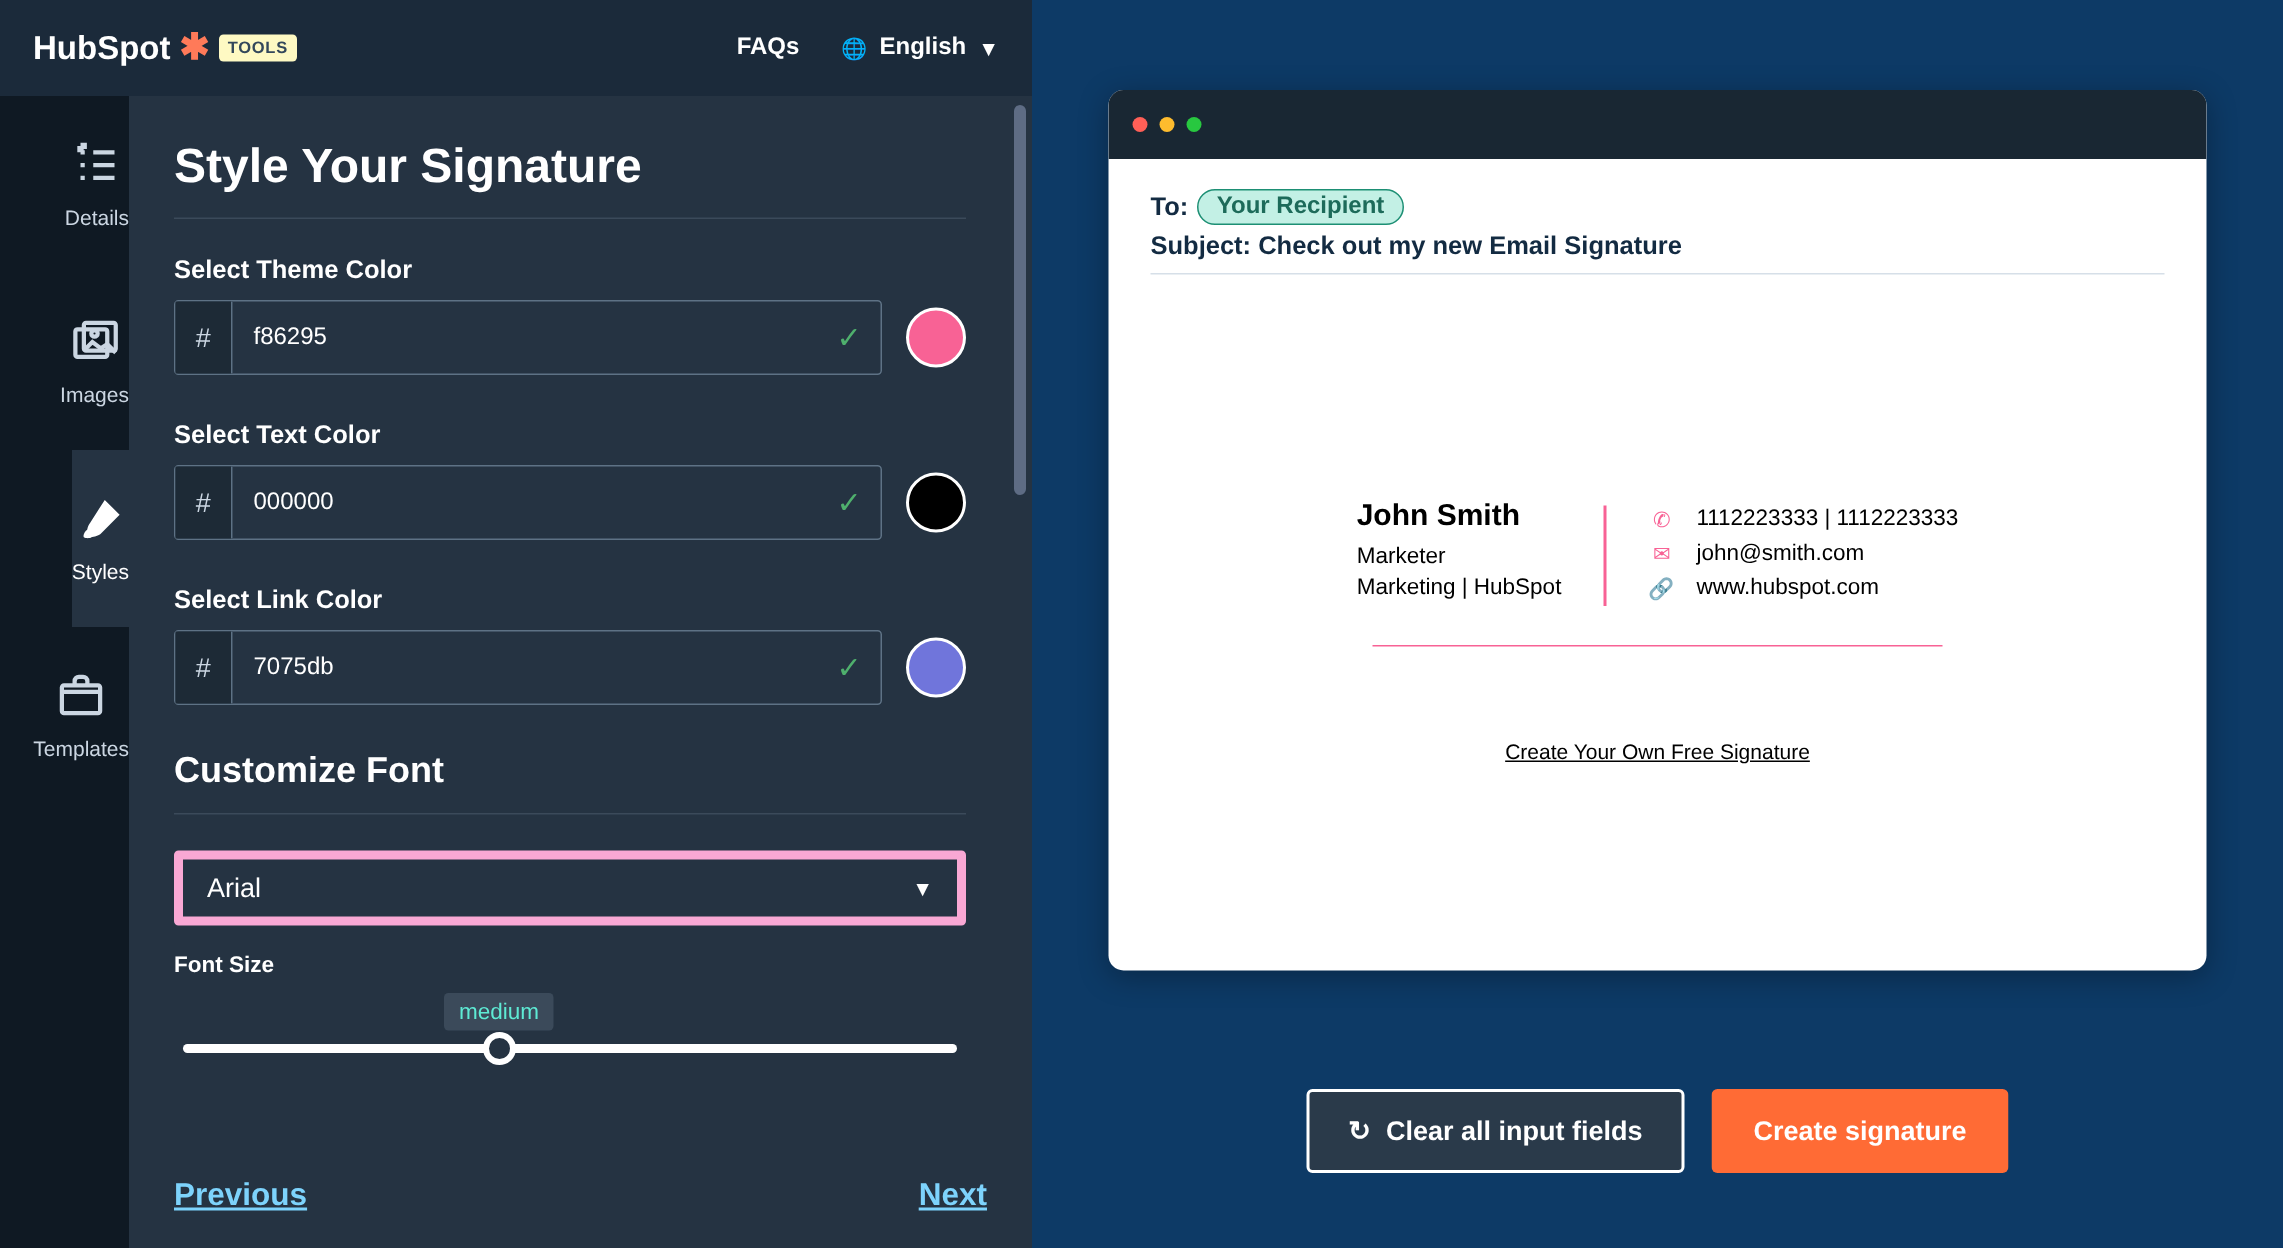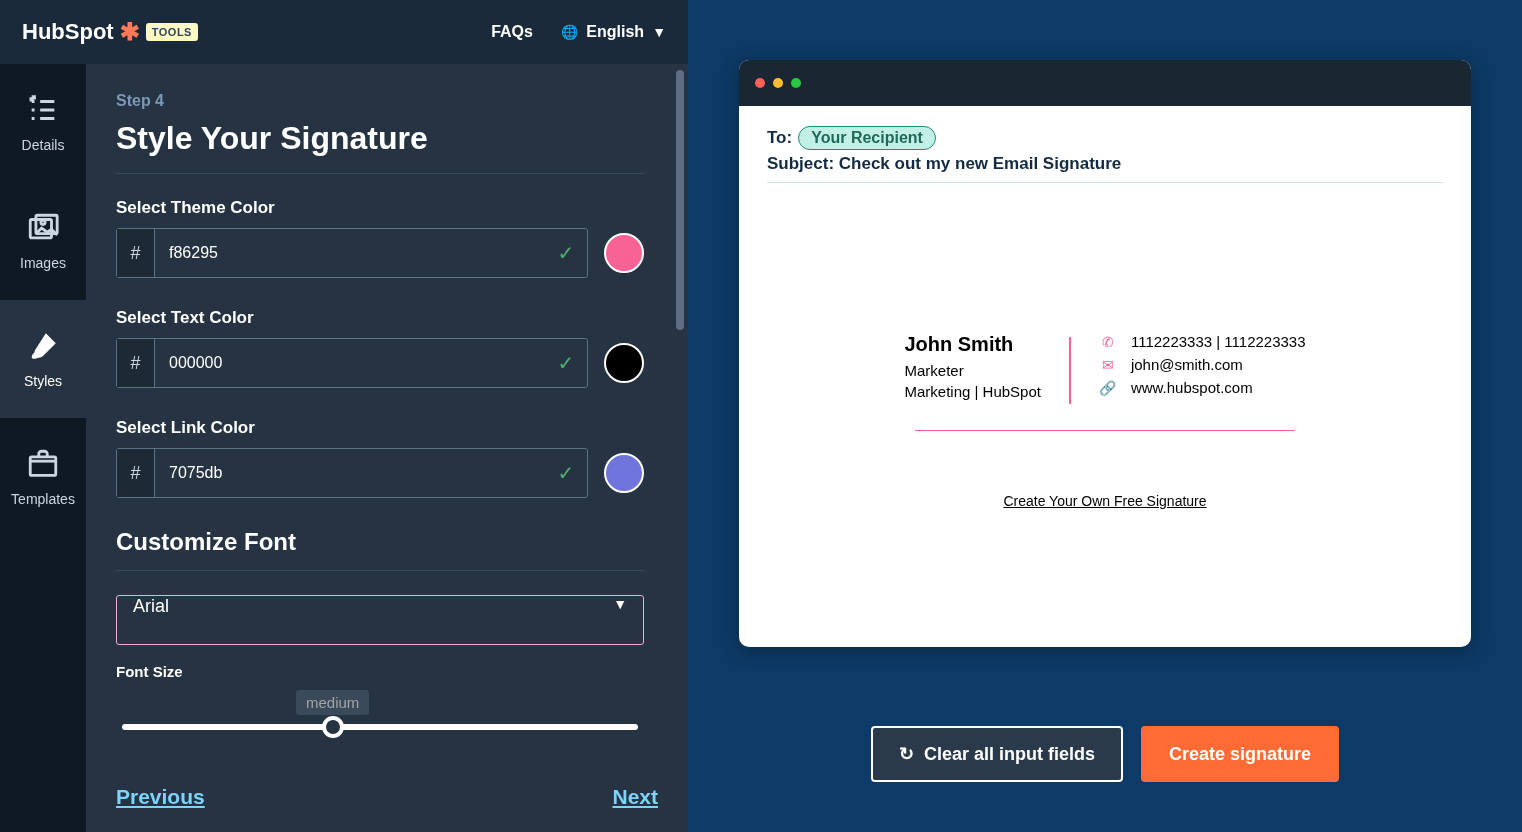--- a/index.html
+++ b/index.html
@@ -9,21 +9,21 @@
 .left-wrap { width:688px; height:832px; display:flex; flex-direction:column; background:#1b2a3a; }
 .header { height:64px; display:flex; align-items:center; padding:0 22px; justify-content:space-between; }
 .logo { display:flex; align-items:center; gap:6px; color:#fff; font-weight:700; font-size:22px; }
 .logo .sprocket { color:#ff7a59; font-size:24px; line-height:1; }
 .logo .tools-badge { background:#fef9c3; color:#33475b; font-size:11px; font-weight:700; padding:3px 6px; border-radius:3px; letter-spacing:0.5px;}
 .header-right { display:flex; align-items:center; gap:28px; color:#fff; font-weight:600; font-size:16px; }
 .lang { display:flex; align-items:center; gap:8px; cursor:pointer; }
 .lang .globe, .lang .caret { font-size:14px; }
 
 .lower { flex:1; display:flex; min-height:0; }
-.sidebar { width:86px; background:#0f1923; display:flex; flex-direction:column; }
+.sidebar { width:86px; background:#0f1923; display:flex; flex-direction:column;align-items:flex-end; }
 .side-item { display:flex; flex-direction:column; align-items:center; justify-content:center; color:#cbd6e2; font-size:14px; gap:10px; height:118px; cursor:pointer; }
 .side-item.active { background:#253342; color:#fff; }
 .side-item svg { width:34px; height:34px; }
 .side-item span { font-weight:500; }
 
 .editor { flex:1; background:#253342; position:relative; display:flex; flex-direction:column; }
 .editor-scroll { position:absolute; top:0; left:0; right:14px; bottom:70px; overflow:hidden; padding:28px 30px 0 30px; }
 .scrollbar { position:absolute; right:4px; top:6px; width:8px; height:260px; background:#5e6c84; border-radius:4px; }
 
 .step-label { color:#7c98b6; font-weight:700; font-size:16px; margin-bottom:10px; }
@@ -32,45 +32,45 @@
 
 .field-label { color:#fff; font-weight:600; font-size:17px; margin-bottom:10px; }
 .color-row { display:flex; align-items:center; gap:16px; margin-bottom:30px; }
 .color-input { flex:1; height:50px; display:flex; align-items:center; border:1px solid #5e7285; border-radius:3px; background:transparent; }
 .hash-box { width:38px; height:100%; background:#1d2a36; display:flex; align-items:center; justify-content:center; color:#cbd6e2; font-size:18px; border-right:1px solid #5e7285; }
 .color-val { flex:1; padding:0 14px; color:#fff; font-size:16px; }
 .check { width:42px; display:flex; align-items:center; justify-content:center; color:#4fb06d; font-size:20px; }
 .swatch { width:40px; height:40px; border-radius:50%; border:2px solid #fff; }
 
 .section-title { color:#fff; font-weight:700; font-size:24px; margin:26px 0 14px; }
-.select-box { height:50px; border:1px solid #f9a8d4; border-radius:3px; display:flex; justify-content:space-between; padding:0 16px; color:#fff; font-size:18px; cursor:pointer; margin-bottom:18px; }
+.select-box { height:50px; border:6px solid #f9a8d4; border-radius:3px; display:flex; align-items:center; justify-content:space-between; padding:0 16px; color:#fff; font-size:18px; cursor:pointer; margin-bottom:18px; }
 .select-box .caret { font-size:14px; }
 
 .slider-wrap { position:relative; padding-top:34px; }
-.slider-badge { position:absolute; left:180px; top:0; background:#3b4a5a; color:#a3a3a3; font-size:15px; padding:4px 10px; border-radius:3px; }
+.slider-badge { position:absolute; left:180px; top:0; background:#3b4a5a; color:#5eead4; font-size:15px; padding:4px 10px; border-radius:3px; }
 .slider-track { height:6px; background:#fff; border-radius:3px; position:relative; margin:0 6px; }
 .slider-knob { position:absolute; left:200px; top:-8px; width:22px; height:22px; border-radius:50%; background:#253342; border:4px solid #fff; }
 
 .nav-row { position:absolute; bottom:10px; left:30px; right:30px; display:flex; justify-content:space-between; align-items:center; height:50px; }
 .nav-link { color:#7dd3fc; font-weight:700; font-size:21px; text-decoration:underline; cursor:pointer; }
 
 
 .right-wrap { flex:1; display:flex; flex-direction:column; align-items:center; padding:60px 40px 0; position:relative; }
 .preview-win { width:732px; background:#fff; border-radius:10px; overflow:hidden; box-shadow:0 4px 20px rgba(0,0,0,0.3); }
 .win-bar { height:46px; background:#192733; display:flex; align-items:center; padding:0 16px; gap:8px; }
 .dot { width:10px; height:10px; border-radius:50%; }
 .dot.r{background:#ff5f57}.dot.y{background:#febc2e}.dot.g{background:#28c840}
 .win-body { padding:20px 28px 28px; }
 .to-line { font-size:17px; color:#132b42; font-weight:600; display:flex; align-items:center; gap:6px; margin-bottom:4px;}
 .recipient-pill { background:#c3f0e5; border:1px solid #1d8f74; color:#1d6b5a; padding:2px 12px; border-radius:14px; font-size:16px; font-weight:600;}
 .subj-line { font-size:17px; color:#132b42; font-weight:600; margin-bottom:8px; }
 .thin-div { height:1px; background:#d6dfe8; margin-bottom:150px; }
 
 .sig-card { display:flex; justify-content:center; }
-.sig-inner { display:flex; align-items:flex-start; gap:28px; }
+.sig-inner { display:flex; align-items:center; gap:28px; }
 .sig-left { text-align:left; }
 .sig-name { font-weight:700; font-size:20px; color:#000; margin-bottom:6px; }
 .sig-role, .sig-dept { font-size:15px; color:#000; margin-bottom:4px; }
 .sig-sep { width:2px; background:#f86295; align-self:stretch; margin-top:4px; }
 .sig-right { display:flex; flex-direction:column; gap:6px; font-size:15px; color:#000; }
 .sig-row { display:flex; align-items:center; gap:14px; }
 .sig-row .ic { color:#f86295; width:18px; text-align:center; font-size:14px; }
 .sig-hr { width:380px; height:1px; background:#f86295; margin:26px auto 0; }
 
 .free-link { display:block; text-align:center; font-size:14px; color:#000; text-decoration:underline; margin-top:62px; margin-bottom:110px; cursor:pointer;}
@@ -131,21 +131,20 @@
             <path d="M3 10h18"></path>
             <path d="M9 7V5a2 2 0 012-2h2a2 2 0 012 2v2"></path>
           </svg>
         <span>Templates</span>
       </div>
     </div>
 
     <div class="editor">
       <div class="scrollbar"></div>
       <div class="editor-scroll">
-        <div class="step-label">Step 4</div>
         <div class="title">Style Your Signature</div>
         <div class="divider"></div>
 
         <div class="field-label">Select Theme Color</div>
         <div class="color-row">
           <div class="color-input">
             <div class="hash-box">#</div>
             <div class="color-val">f86295</div>
             <div class="check">✓</div>
           </div>

